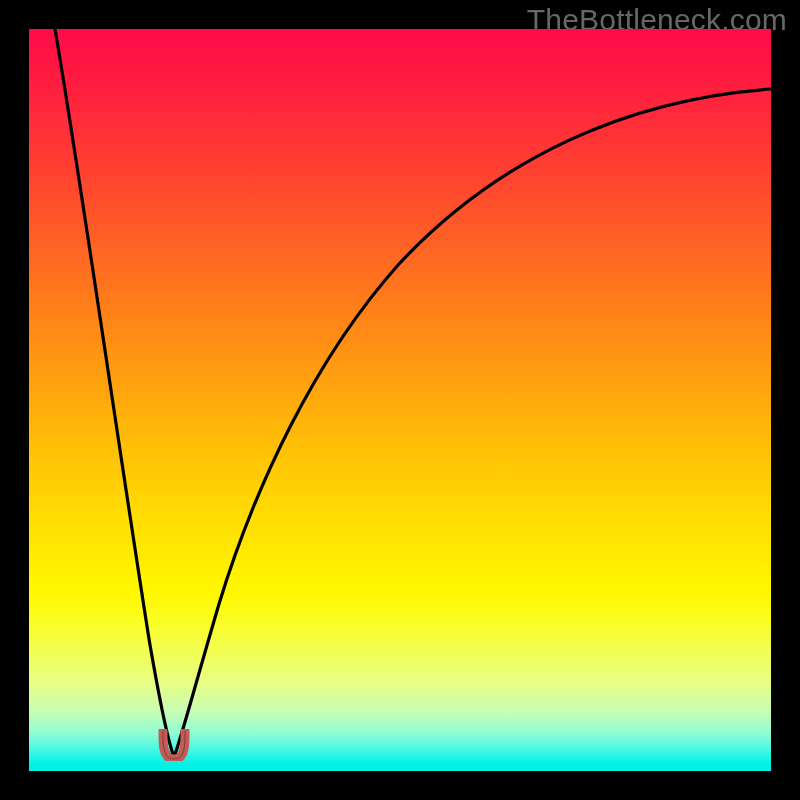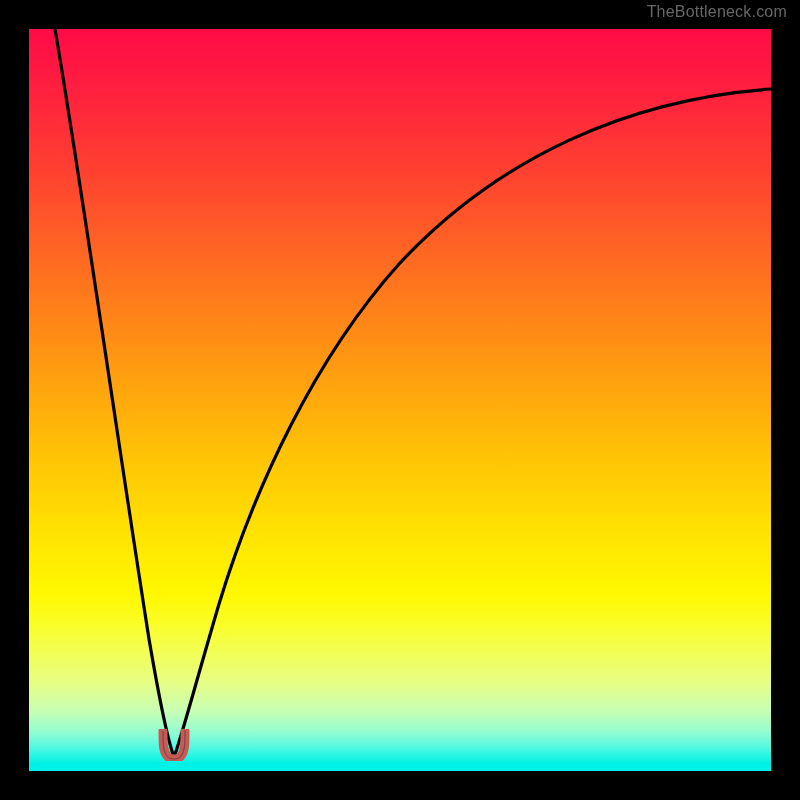--- a/index.html
+++ b/index.html
@@ -44,21 +44,21 @@
       #4cf8e3 97%,
       #00f2e6 99%,
       #00f2e6 100%
     );
   }
   .watermark {
     position: absolute;
     top: 3px;
     right: 13px;
     color: #676767;
-    font-size: 16px;
+    font-size: 30px;
     font-weight: 500;
     letter-spacing: 0.2px;
   }
   .curve {
     position: absolute;
     left: 0;
     top: 0;
     width: 742px;
     height: 742px;
     pointer-events: none;

